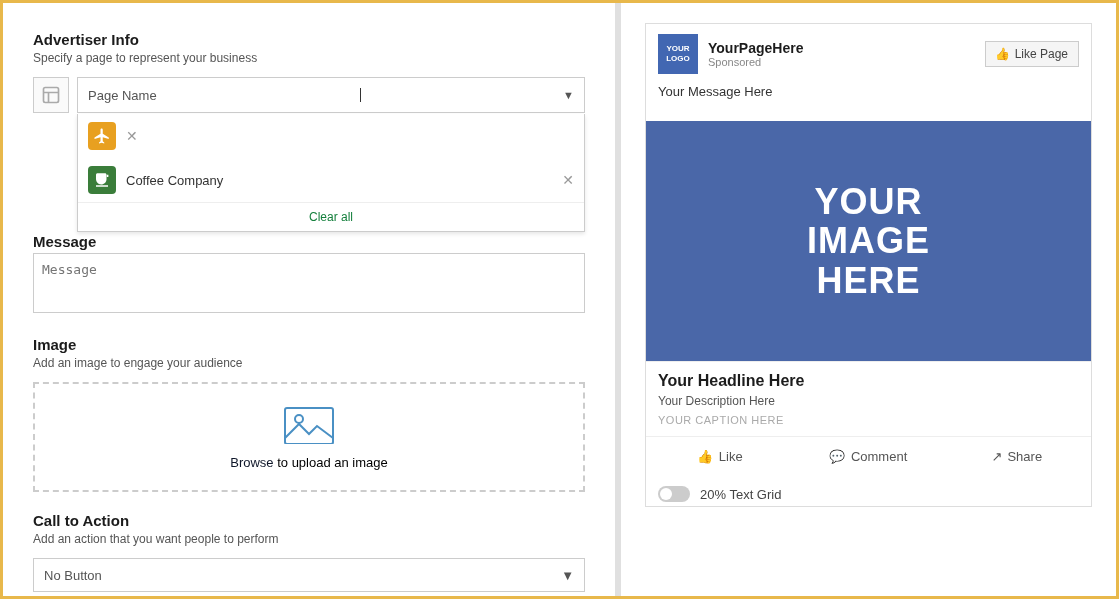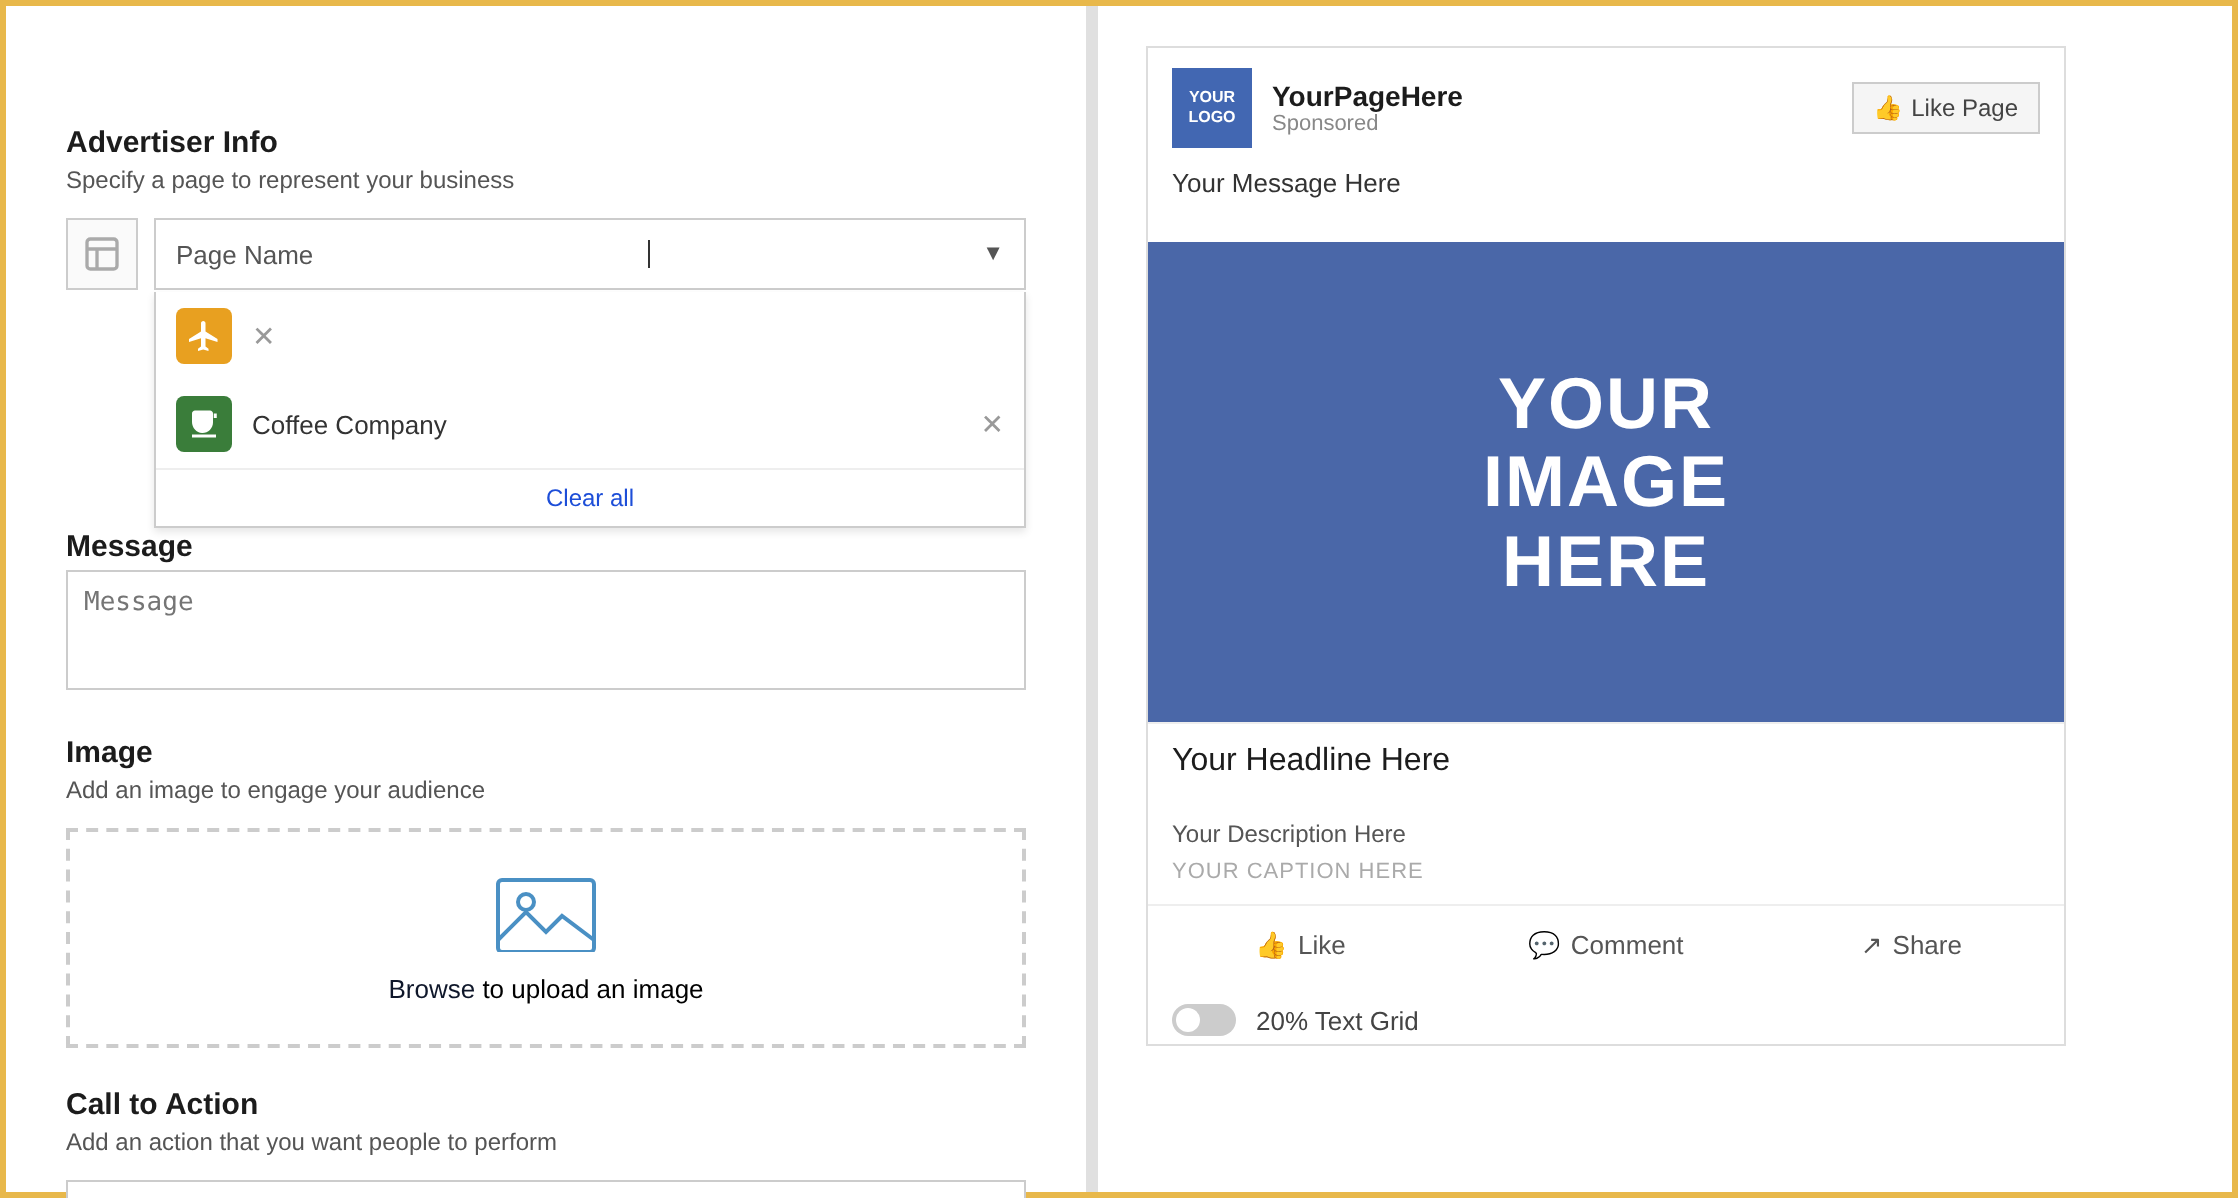--- a/index.html
+++ b/index.html
@@ -14,26 +14,25 @@
     }
     .outer-border {
       border: 3px solid #e8b84b;
       width: 1119px;
       height: 599px;
       display: flex;
       background: #fff;
     }
     
     .left-panel {
-      width: 540px;
+      width: 612px;
       padding: 28px 30px;
       background: #fff;
       position: relative;
       overflow: visible;
-      margin-top: 32px;
     }
     .divider {
       width: 6px;
       background: #e0e0e0;
       flex-shrink: 0;
     }
     
     .right-panel {
       flex: 1;
       padding: 20px 24px;
@@ -143,21 +142,21 @@
     .dropdown-item .remove-btn {
       color: #999;
       font-size: 14px;
       cursor: pointer;
       line-height: 1;
     }
     .clear-all-row {
       border-top: 1px solid #eee;
       text-align: center;
       padding: 7px 10px;
-      color: #1d4ed8;
+      color: #15803d;
       font-size: 12px;
       cursor: pointer;
     }
 
     
     .message-section {
       margin-top: 120px;
     }
     .message-textarea {
       width: 100%;
@@ -275,23 +274,23 @@
       text-align: center;
       line-height: 1.1;
       letter-spacing: 1px;
     }
     .ad-body {
       padding: 10px 12px;
       border-top: 1px solid #eee;
     }
     .ad-headline {
       font-size: 16px;
-      font-weight: 400;
+      font-weight: 700;
       color: #1c1c1c;
-      margin-bottom: 20px;
+      margin-bottom: 4px;
     }
     .ad-description {
       font-size: 12px;
       color: #555;
       margin-bottom: 6px;
     }
     .ad-caption {
       font-size: 11px;
       color: #aaa;
       text-transform: uppercase;

